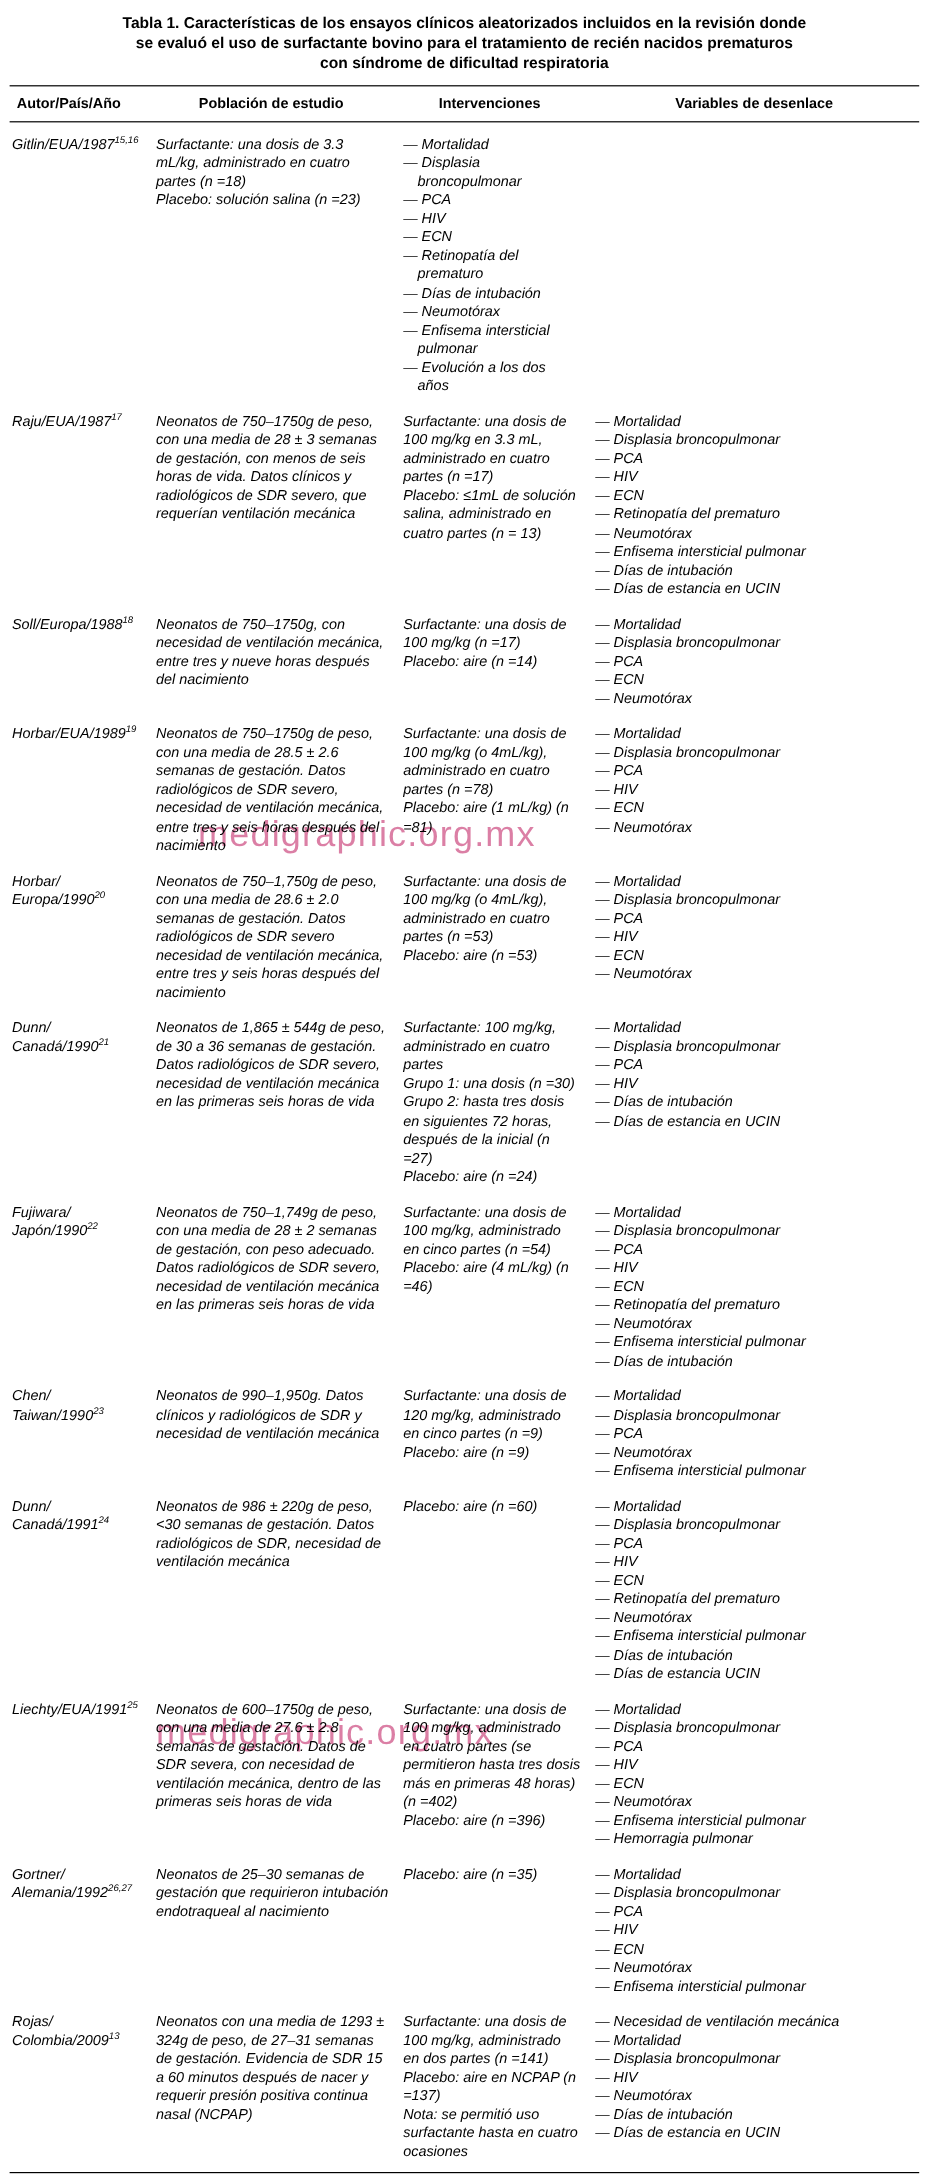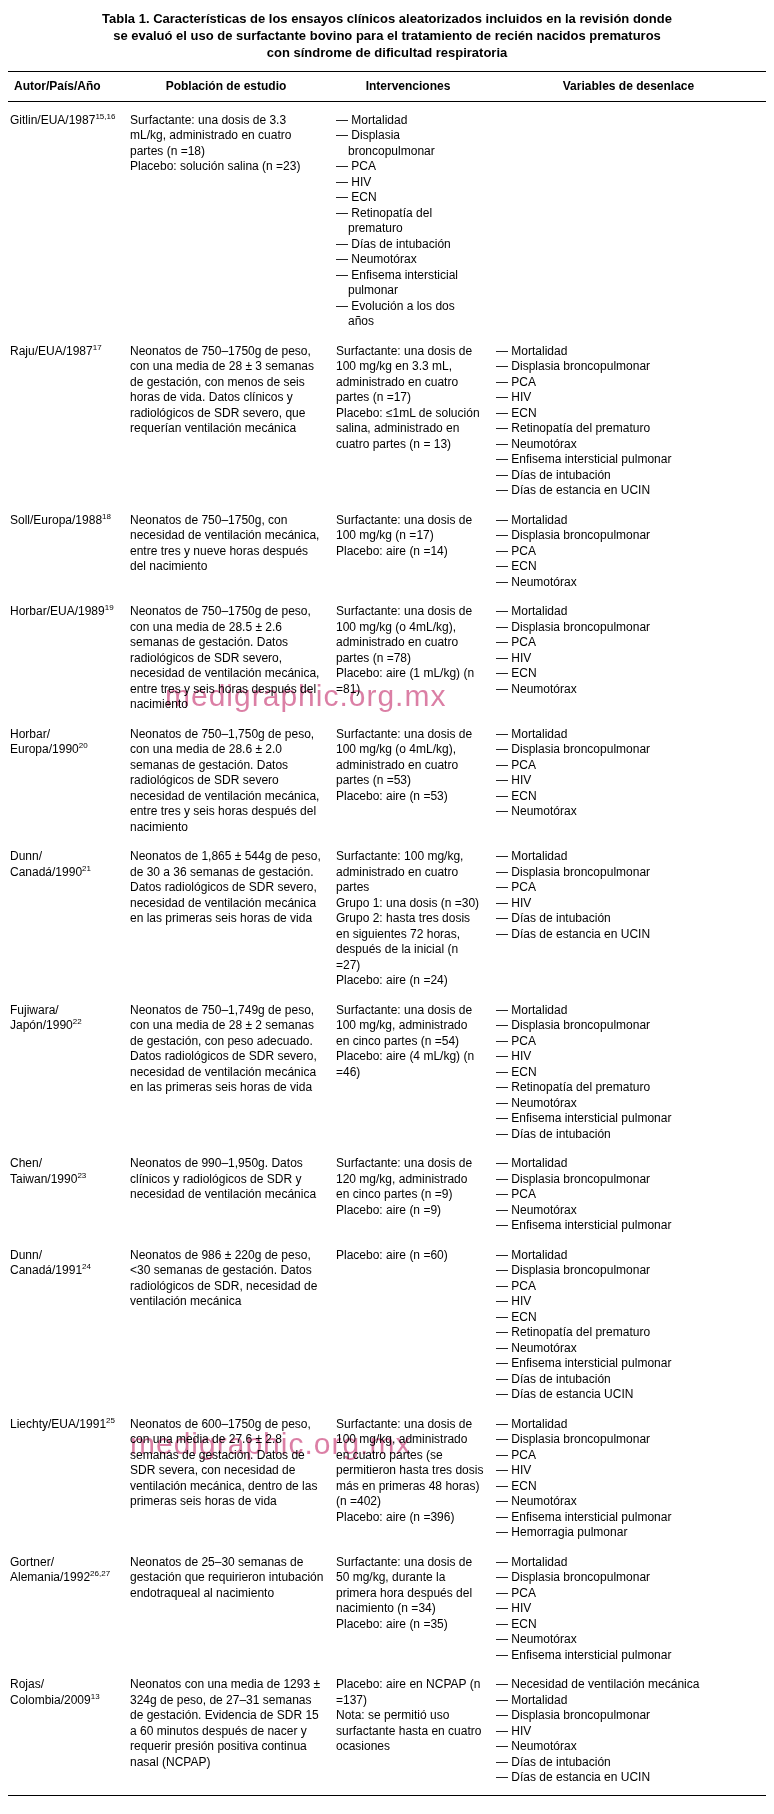--- a/index.html
+++ b/index.html
@@ -41,21 +41,21 @@
   }
   .th { text-align: center; }
   .th.first { text-align: left; padding-left: 4px; }
   .tbody { padding-top: 6px; }
   .trow {
     display: grid;
     grid-template-columns: 108px 194px 148px 1fr;
     column-gap: 12px;
     padding: 5px 2px 9px 2px;
   }
-  .cell { align-self: start; }
+  .cell { align-self: start; font-style: italic; }
   .author-text { white-space: pre-line; }
   sup { font-size: 8px; line-height: 0; }
   .out { padding-left: 12px; text-indent: -12px; }
   .footnote {
     font-size: 9.5px;
     line-height: 12.5px;
     padding: 4px 2px 0 2px;
   }
   .watermark {
     position: absolute;
@@ -283,39 +283,39 @@
             <div class="out">— Enfisema intersticial pulmonar</div>
             <div class="out">— Hemorragia pulmonar</div>
           </div>
   </div>
 
   <div class="trow">
     <div class="cell c-author"><span class="author-text">Gortner/
 Alemania/1992</span><sup>26,27</sup></div>
     <div class="cell c-pop">Neonatos de 25–30 semanas de gestación que requirieron intubación endotraqueal al nacimiento</div>
     <div class="cell c-int">
-            <div>Surfactante: una dosis de 50 mg/kg, durante la primera hora después del nacimiento (n =34)</div>
             <div>Placebo: aire (n =35)</div>
           </div>
     <div class="cell c-out">
             <div class="out">— Mortalidad</div>
             <div class="out">— Displasia broncopulmonar</div>
             <div class="out">— PCA</div>
             <div class="out">— HIV</div>
             <div class="out">— ECN</div>
             <div class="out">— Neumotórax</div>
             <div class="out">— Enfisema intersticial pulmonar</div>
           </div>
   </div>
 
   <div class="trow">
     <div class="cell c-author"><span class="author-text">Rojas/
 Colombia/2009</span><sup>13</sup></div>
     <div class="cell c-pop">Neonatos con una media de 1293 ± 324g de peso, de 27–31 semanas de gestación. Evidencia de SDR 15 a 60 minutos después de nacer y requerir presión positiva continua nasal (NCPAP)</div>
     <div class="cell c-int">
+            <div>Surfactante: una dosis de 100 mg/kg, administrado en dos partes (n =141)</div>
             <div>Placebo: aire en NCPAP (n =137)</div>
             <div>Nota: se permitió uso surfactante hasta en cuatro ocasiones</div>
           </div>
     <div class="cell c-out">
             <div class="out">— Necesidad de ventilación mecánica</div>
             <div class="out">— Mortalidad</div>
             <div class="out">— Displasia broncopulmonar</div>
             <div class="out">— HIV</div>
             <div class="out">— Neumotórax</div>
             <div class="out">— Días de intubación</div>

